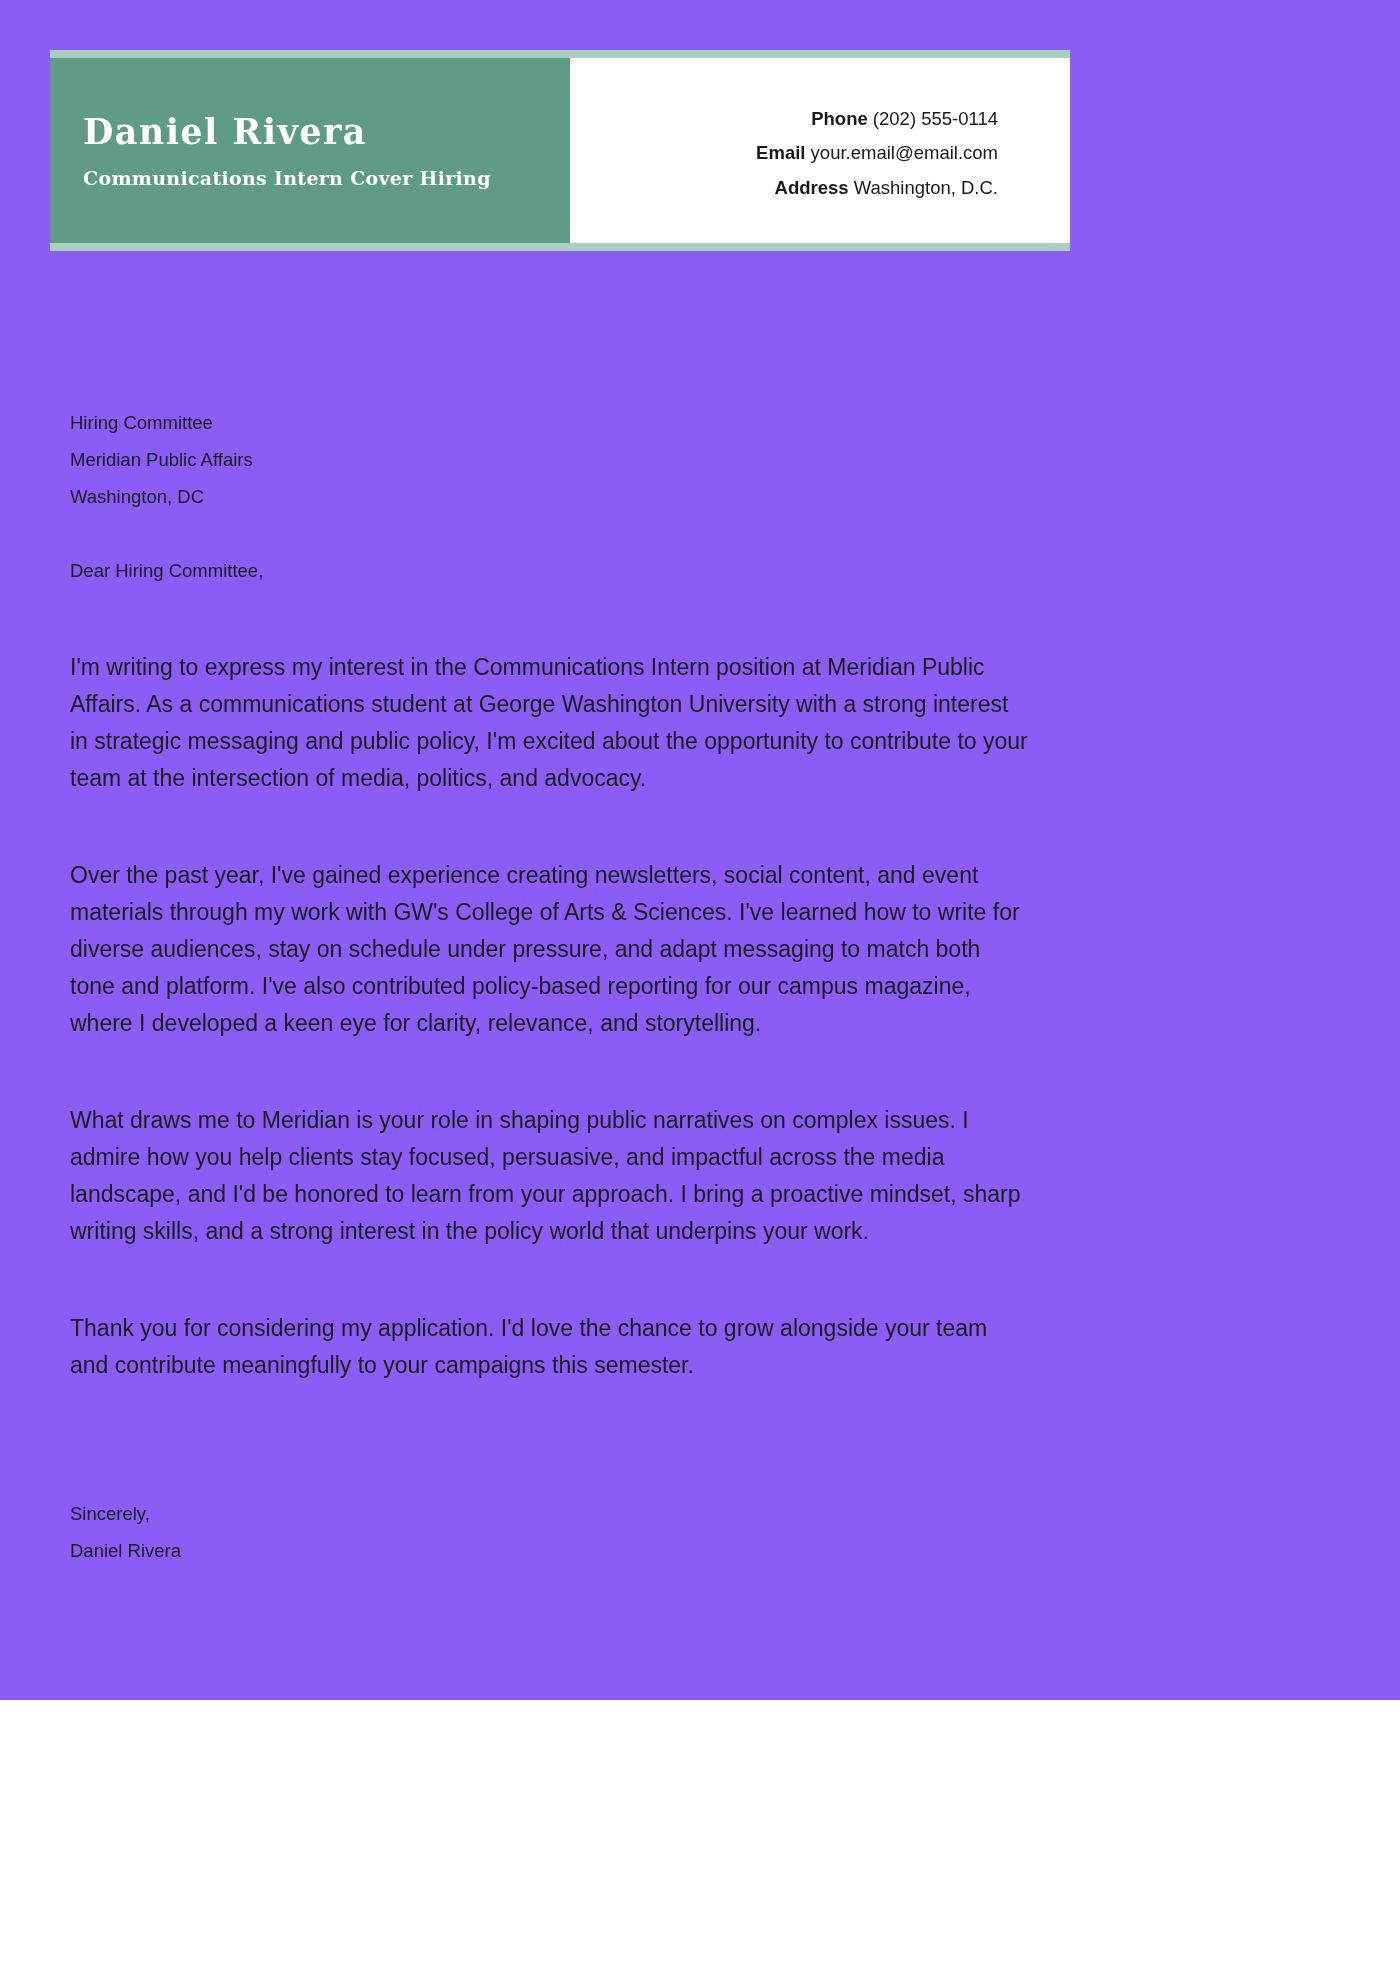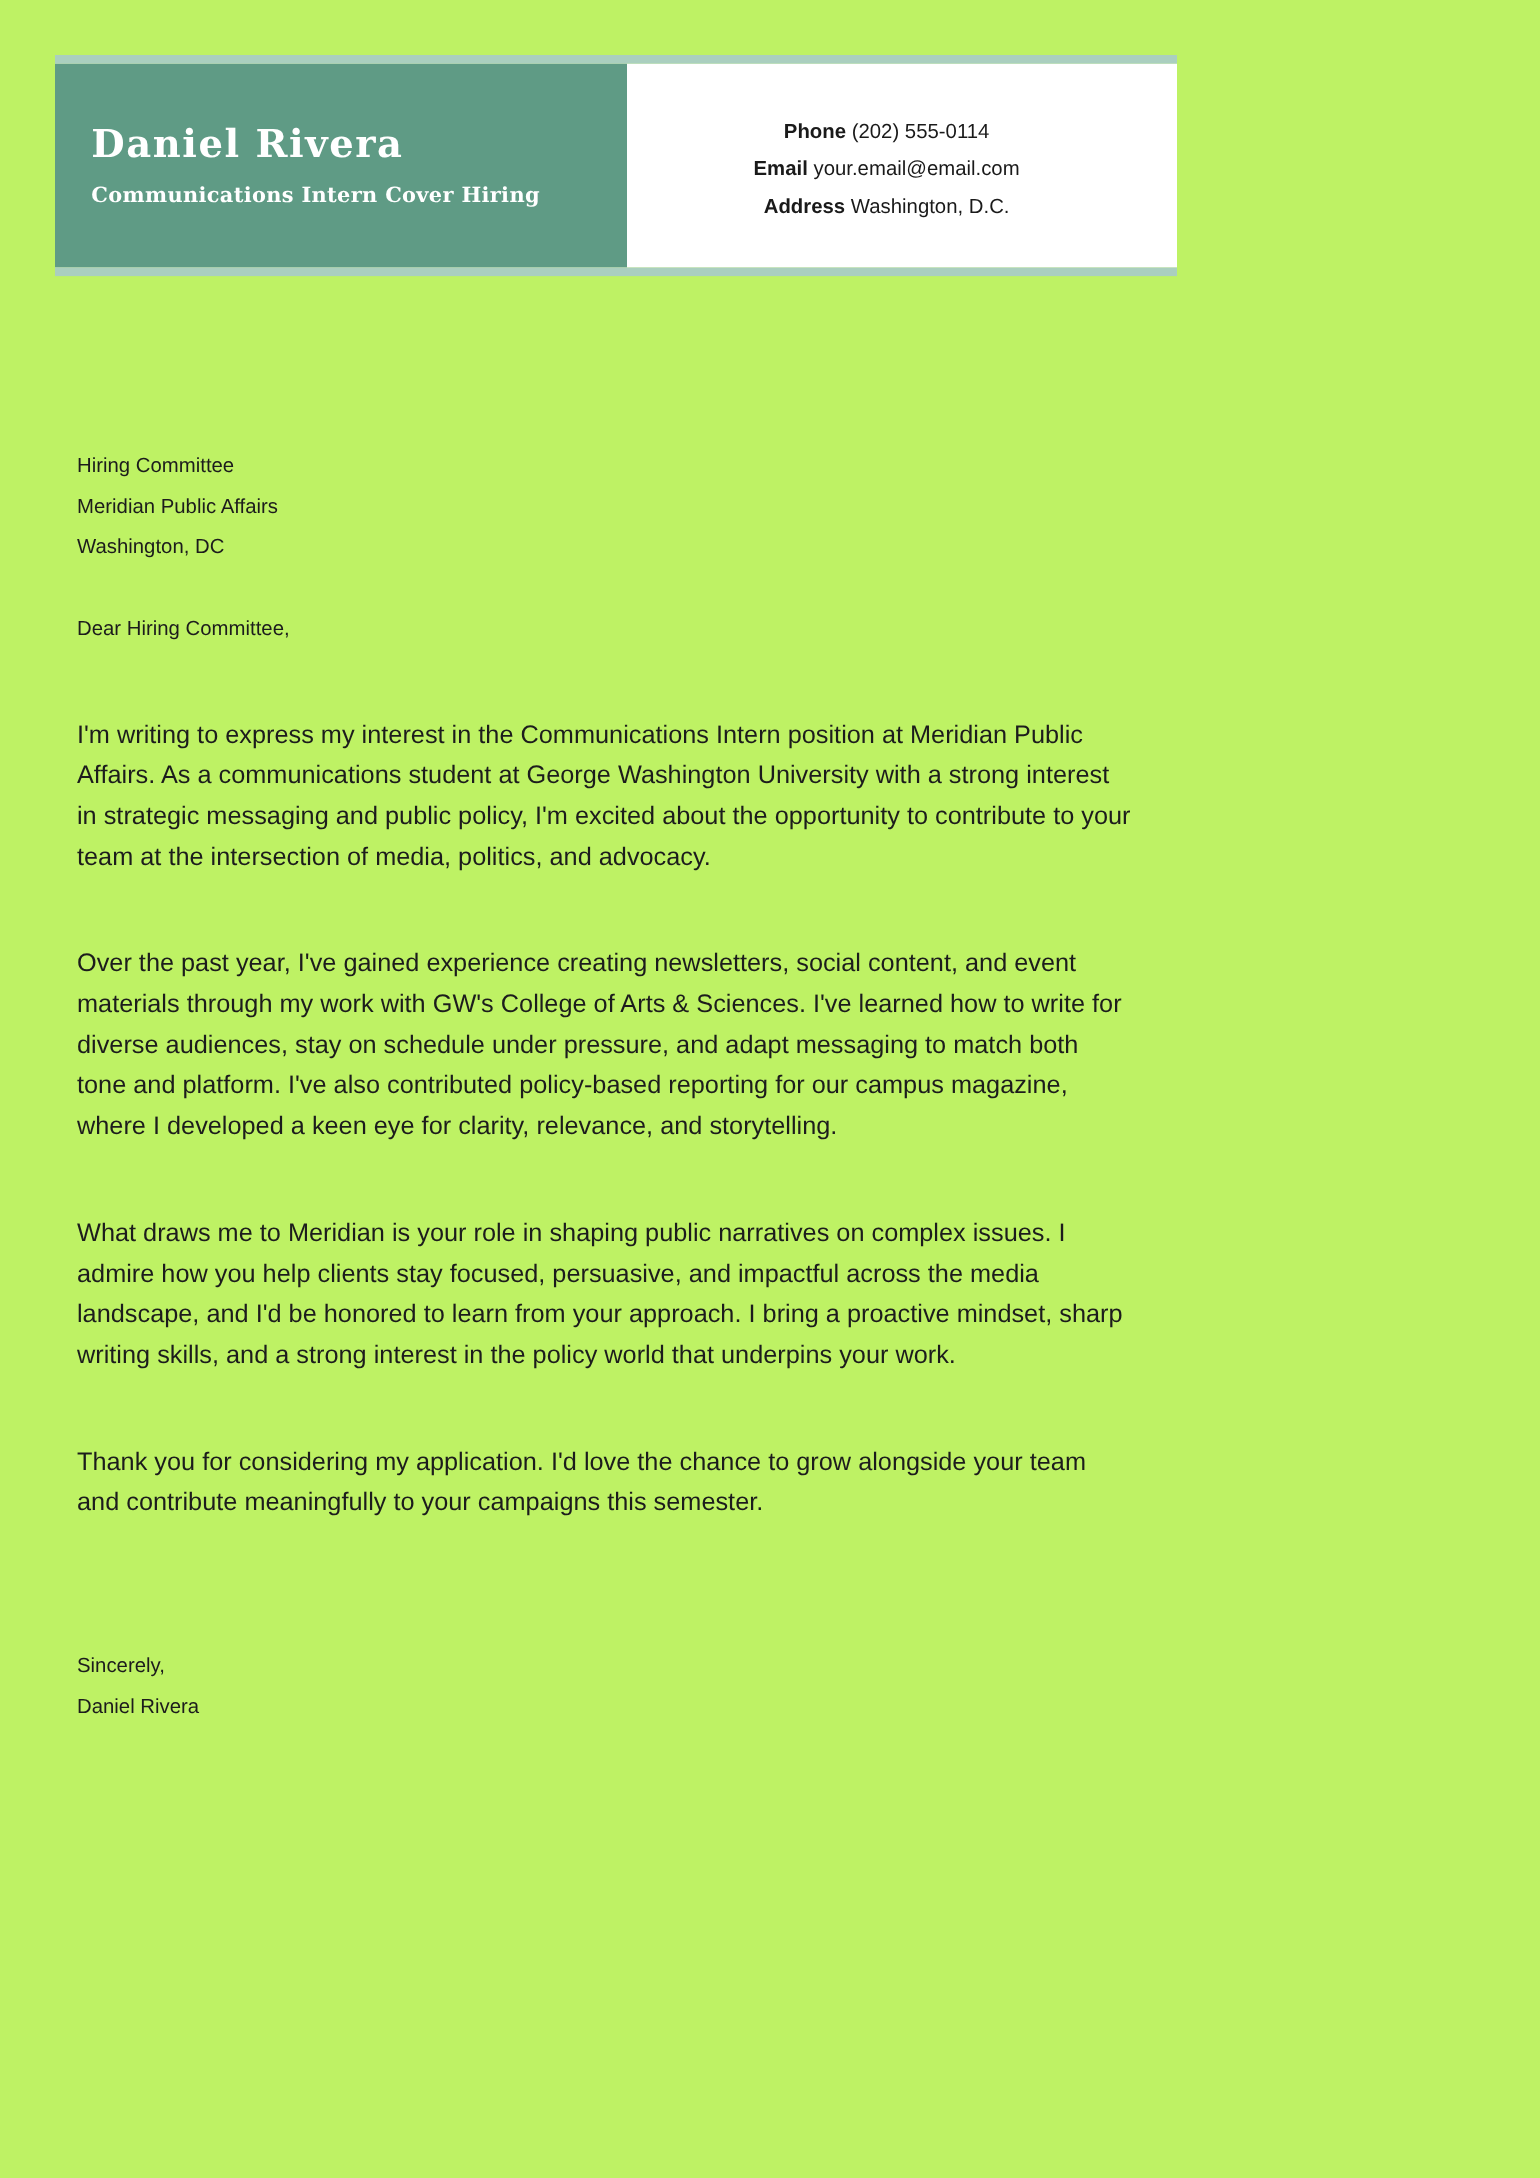--- a/index.html
+++ b/index.html
@@ -9,22 +9,22 @@
     background: #ffffff;
   }
   body {
     font-family: "Liberation Sans", sans-serif;
     -webkit-font-smoothing: antialiased;
   }
 
   .page {
     position: relative;
     width: 1400px;
-    height: 1980px;
-    background: #bef264;
+    height: 1700px;
+    background: #8b5cf6;
     overflow: hidden;
   }
 
   
   .header-wrap {
     position: absolute;
     left: 50px;
     top: 50px;
     width: 1020px;
   }
@@ -75,21 +75,21 @@
     font-weight: 700;
     letter-spacing: 0.3px;
     line-height: 1.2;
   }
 
   .contact-block {
     flex: 1;
     display: flex;
     flex-direction: column;
     justify-content: center;
-    align-items: center;
+    align-items: flex-end;
     padding-right: 72px;
     padding-top: 6px;
     margin-left: 44px;
   }
 
   .contact-line {
     font-size: 18.5px;
     color: #1a1a1a;
     line-height: 1.0;
     margin-bottom: 16px;

